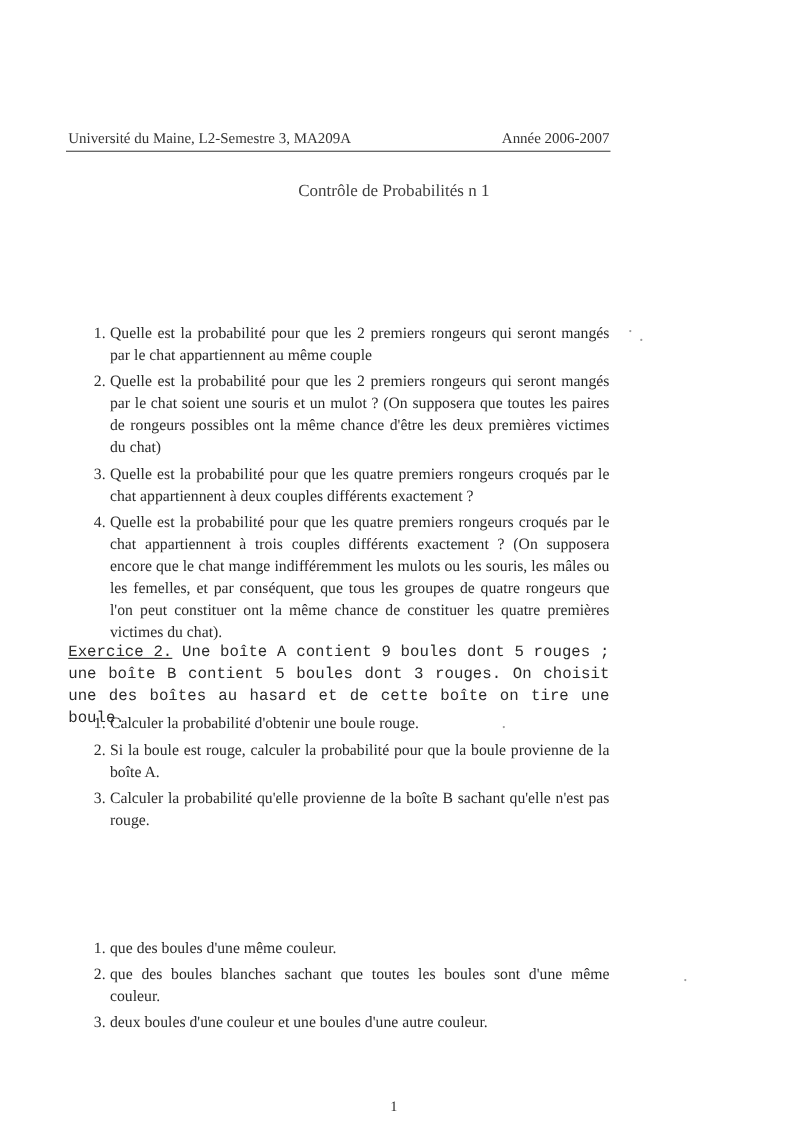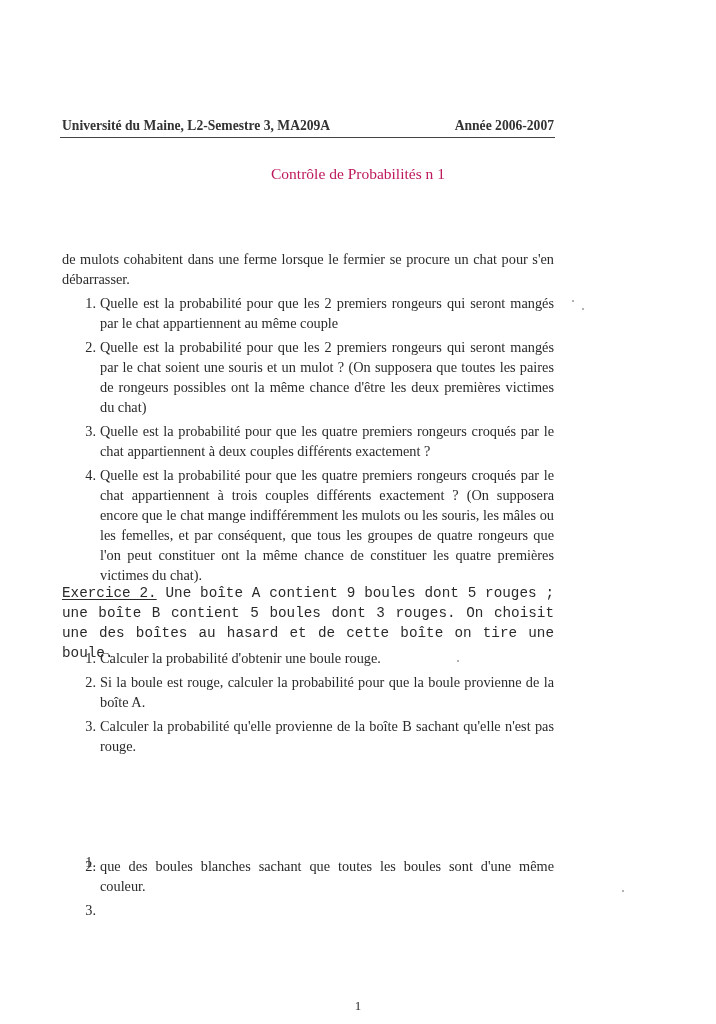--- a/index.html
+++ b/index.html
@@ -3,26 +3,26 @@
 <meta charset="utf-8">
 <style>
   html, body { margin: 0; padding: 0; }
   body {
     width: 716px; height: 1024px; background: #ffffff; position: relative; overflow: hidden;
     font-family: "Liberation Serif", "DejaVu Serif", serif; color: #2a2a2a;
   }
   .page { position: absolute; left: 0; top: 0; width: 716px; height: 1024px; }
   .header {
     position: absolute; left: 62px; top: 118px; width: 492px; height: 18px;
-    font-size: 13.6px; color: #333; font-weight: bold;
+    font-size: 13.6px; color: #333;
   }
   .header .left { position: absolute; left: 0; top: 0; }
   .header .right { position: absolute; right: 0; top: 0; }
   .header-rule { position: absolute; left: 60px; top: 137px; width: 495px; height: 1px; background: #444; }
-  .title { position: absolute; left: 0; width: 716px; top: 165px; text-align: center; font-size: 15.5px; color: #be185d; }
+  .title { position: absolute; left: 0; width: 716px; top: 165px; text-align: center; font-size: 15.5px; color: #404040; }
   .block { position: absolute; left: 62px; width: 492px; font-size: 14.3px; line-height: 20px; text-align: justify; }
   .ex-label { text-decoration: underline; text-underline-offset: 2px; }
   ol { margin: 0; padding: 0; list-style: none; }
   ol li { position: relative; padding-left: 24px; margin-left: 0; margin-bottom: 4px; text-align: justify; }
   ol li .num { position: absolute; left: 0; top: 0; width: 20px; text-align: right; }
   .items { position: absolute; left: 76px; width: 478px; font-size: 14.3px; line-height: 20px; }
   .note { position: absolute; left: 62px; top: 758px; font-size: 14.3px; }
   .pageno { position: absolute; left: 0; width: 716px; top: 998px; text-align: center; font-size: 13px; }
   .speck { position: absolute; width: 2px; height: 2px; background: #999; border-radius: 1px; }
 </style>
@@ -32,43 +32,42 @@
 <div class="page">
 
   <div class="header">
     <span class="left">Université du Maine, L2-Semestre 3, MA209A</span>
     <span class="right">Année 2006-2007</span>
   </div>
   <div class="header-rule"></div>
 
   <div class="title">Contrôle de Probabilités n 1</div>
 
-  <div class="block" style="top:249px;">de mulots cohabitent dans une ferme lorsque le fermier se procure un chat pour s'en débarrasser.</div>
 
   <ol class="items" style="top:293px;">
     <li><span class="num">1.</span><span>Quelle est la probabilité pour que les 2 premiers rongeurs qui seront mangés par le chat appartiennent au même couple</span></li>
     <li><span class="num">2.</span><span>Quelle est la probabilité pour que les 2 premiers rongeurs qui seront mangés par le chat soient une souris et un mulot ? (On supposera que toutes les paires de rongeurs possibles ont la même chance d'être les deux premières victimes du chat)</span></li>
     <li><span class="num">3.</span><span>Quelle est la probabilité pour que les quatre premiers rongeurs croqués par le chat appartiennent à deux couples différents exactement ?</span></li>
     <li><span class="num">4.</span><span>Quelle est la probabilité pour que les quatre premiers rongeurs croqués par le chat appartiennent à trois couples différents exactement ? (On supposera encore que le chat mange indifféremment les mulots ou les souris, les mâles ou les femelles, et par conséquent, que tous les groupes de quatre rongeurs que l'on peut constituer ont la même chance de constituer les quatre premières victimes du chat).</span></li>
   </ol>
 
   <div class="block" style="top:583px;font-family:Liberation Mono, monospace;">
     <span class="ex-label">Exercice 2.</span>
     <span>Une boîte A contient 9 boules dont 5 rouges ; une boîte B contient 5 boules dont 3 rouges. On choisit une des boîtes au hasard et de cette boîte on tire une boule.</span>
   </div>
   <ol class="items" style="top:648px;">
     <li><span class="num">1.</span><span>Calculer la probabilité d'obtenir une boule rouge.</span></li>
     <li><span class="num">2.</span><span>Si la boule est rouge, calculer la probabilité pour que la boule provienne de la boîte A.</span></li>
     <li><span class="num">3.</span><span>Calculer la probabilité qu'elle provienne de la boîte B sachant qu'elle n'est pas rouge.</span></li>
   </ol>
 
   <ol class="items" style="top:852px;">
-    <li><span class="num">1.</span></li>
+    <li><span class="num">1.</span><span>que des boules d'une même couleur.</span></li>
     <li><span class="num">2.</span><span>que des boules blanches sachant que toutes les boules sont d'une même couleur.</span></li>
-    <li><span class="num">3.</span></li>
+    <li><span class="num">3.</span><span>deux boules d'une couleur et une boules d'une autre couleur.</span></li>
   </ol>
 
   <div class="pageno">1</div>
 
   <div class="speck" style="left:572px;top:300px;"></div>
   <div class="speck" style="left:582px;top:308px;"></div>
   <div class="speck" style="left:457px;top:660px;"></div>
   <div class="speck" style="left:622px;top:890px;"></div>
 </div>
 

